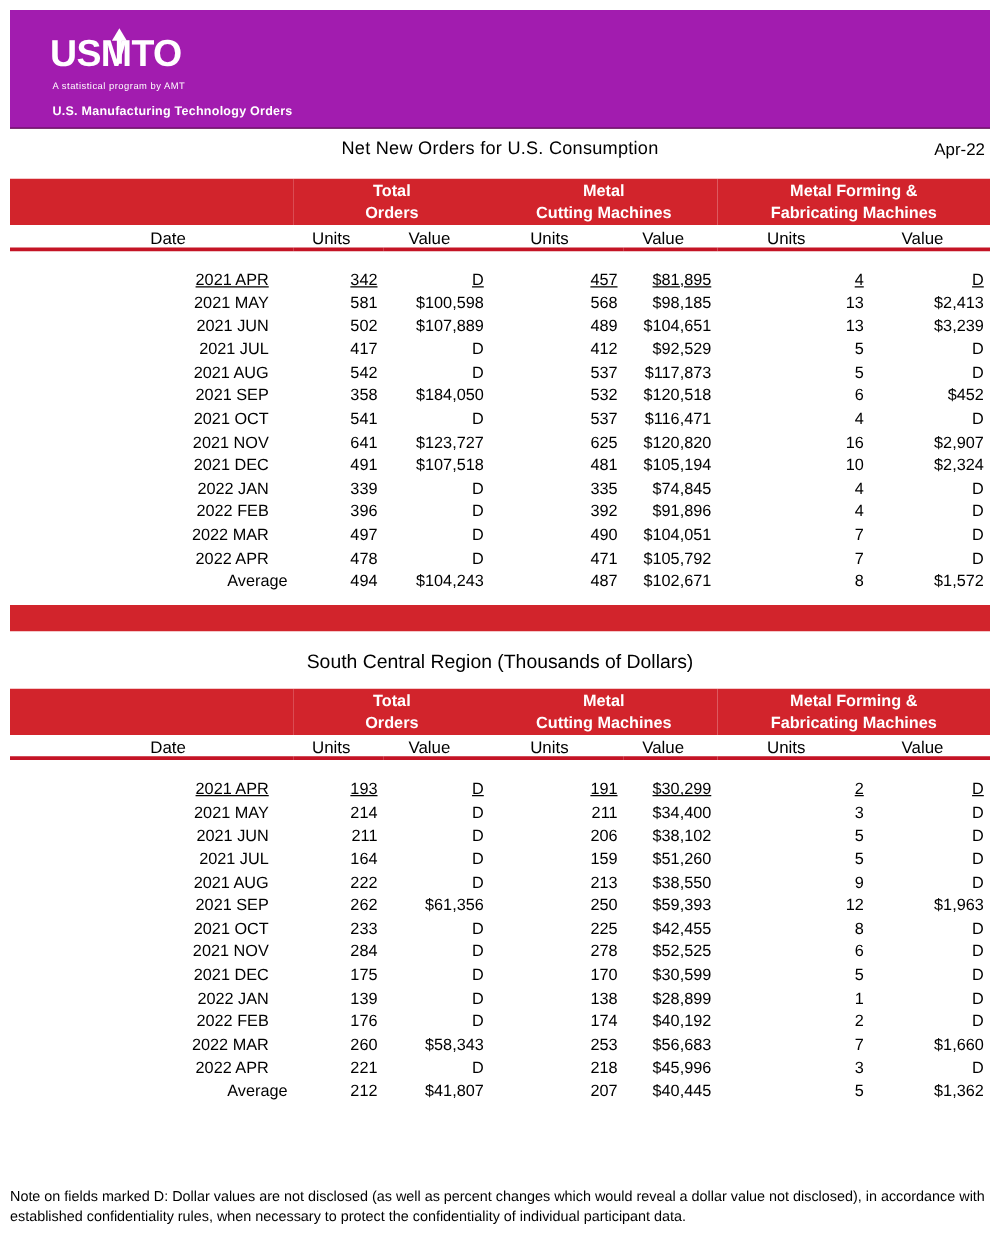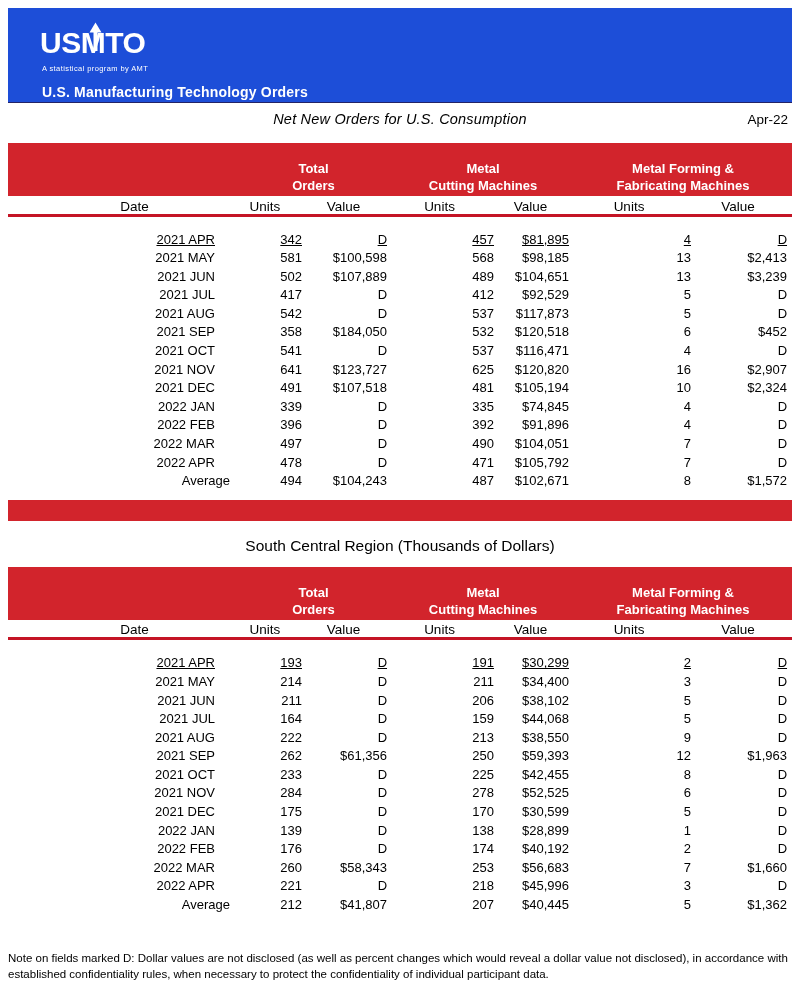--- a/index.html
+++ b/index.html
@@ -1,40 +1,40 @@
 <!DOCTYPE html>
 <html><head>
 <meta charset="utf-8">
 <style>
   * { margin:0; padding:0; box-sizing:border-box; }
   html,body { background:#ffffff; }
   body { font-family:"Liberation Sans","DejaVu Sans",sans-serif; color:#000; }
   .page { position:relative; width:800px; height:993px; background:#fff; padding:8px; overflow:hidden; }
 
   
-  .banner { height:95px; background:#1d4ed8; border-bottom:1px solid rgba(40,0,10,.55);
+  .banner { height:95px; background:#a21caf; border-bottom:1px solid rgba(40,0,10,.55);
             padding:14px 0 0 32px; }
   .logo-svg { display:block; }
   .logo-sub { color:#fff; font-size:7.5px; letter-spacing:.4px; margin:1px 0 0 2px; }
-  .org-line { color:#fff; font-size:14px; font-weight:bold; margin:11px 0 0 2px; letter-spacing:.2px; }
+  .org-line { color:#fff; font-size:10px; font-weight:bold; margin:11px 0 0 2px; letter-spacing:.2px; }
 
   
   .title-row { position:relative; margin-top:8px; height:19px; }
-  .main-title { text-align:center; font-size:14.5px; font-style:italic; letter-spacing:.2px; }
+  .main-title { text-align:center; font-size:14.5px; letter-spacing:.2px; }
   .period { position:absolute; right:4px; top:1px; font-size:13.5px; }
 
   
   .region-title { text-align:center; font-size:15.5px; margin-top:20px; }
   .region-title.second { margin-top:16px; }
 
   
   table.data-table { width:784px; border-collapse:collapse; table-layout:fixed; margin-top:13px; }
   table.second { margin-top:12px; }
   .band th { background:#D2242C; color:#fff; font-size:13px; font-weight:bold;
-             text-align:center; vertical-align:middle; line-height:17px; height:37px; padding:17px 0 2px; }
+             text-align:center; vertical-align:middle; line-height:17px; height:37px; padding:1px 0 2px; }
   .label-row th { font-size:13.5px; font-weight:normal; height:19px; vertical-align:bottom;
                   border-bottom:3px solid #C41425; }
   .label-row .h-date { text-align:center; padding-left:26px; }
   .label-row .h-num { padding-right:12px; }
   tbody td { font-size:13px; line-height:18.6px; height:18.6px; white-space:nowrap; }
   tbody tr:first-child td { border-top:1px solid #2a2a2a; padding-top:14px;text-decoration:underline; }
   td.c-date { text-align:right; padding-right:20px; }
   tr.average-row td.c-date { padding-right:5px; }
   td.c-num { text-align:right; padding-right:5px; }
 
@@ -300,21 +300,21 @@
           <td class="c-num">206</td>
           <td class="c-num">$38,102</td>
           <td class="c-num">5</td>
           <td class="c-num">D</td>
         </tr>
         <tr class="data-row">
           <td class="c-date">2021 JUL</td>
           <td class="c-num">164</td>
           <td class="c-num">D</td>
           <td class="c-num">159</td>
-          <td class="c-num">$44,068</td>
+          <td class="c-num">$51,260</td>
           <td class="c-num">5</td>
           <td class="c-num">D</td>
         </tr>
         <tr class="data-row">
           <td class="c-date">2021 AUG</td>
           <td class="c-num">222</td>
           <td class="c-num">D</td>
           <td class="c-num">213</td>
           <td class="c-num">$38,550</td>
           <td class="c-num">9</td>

